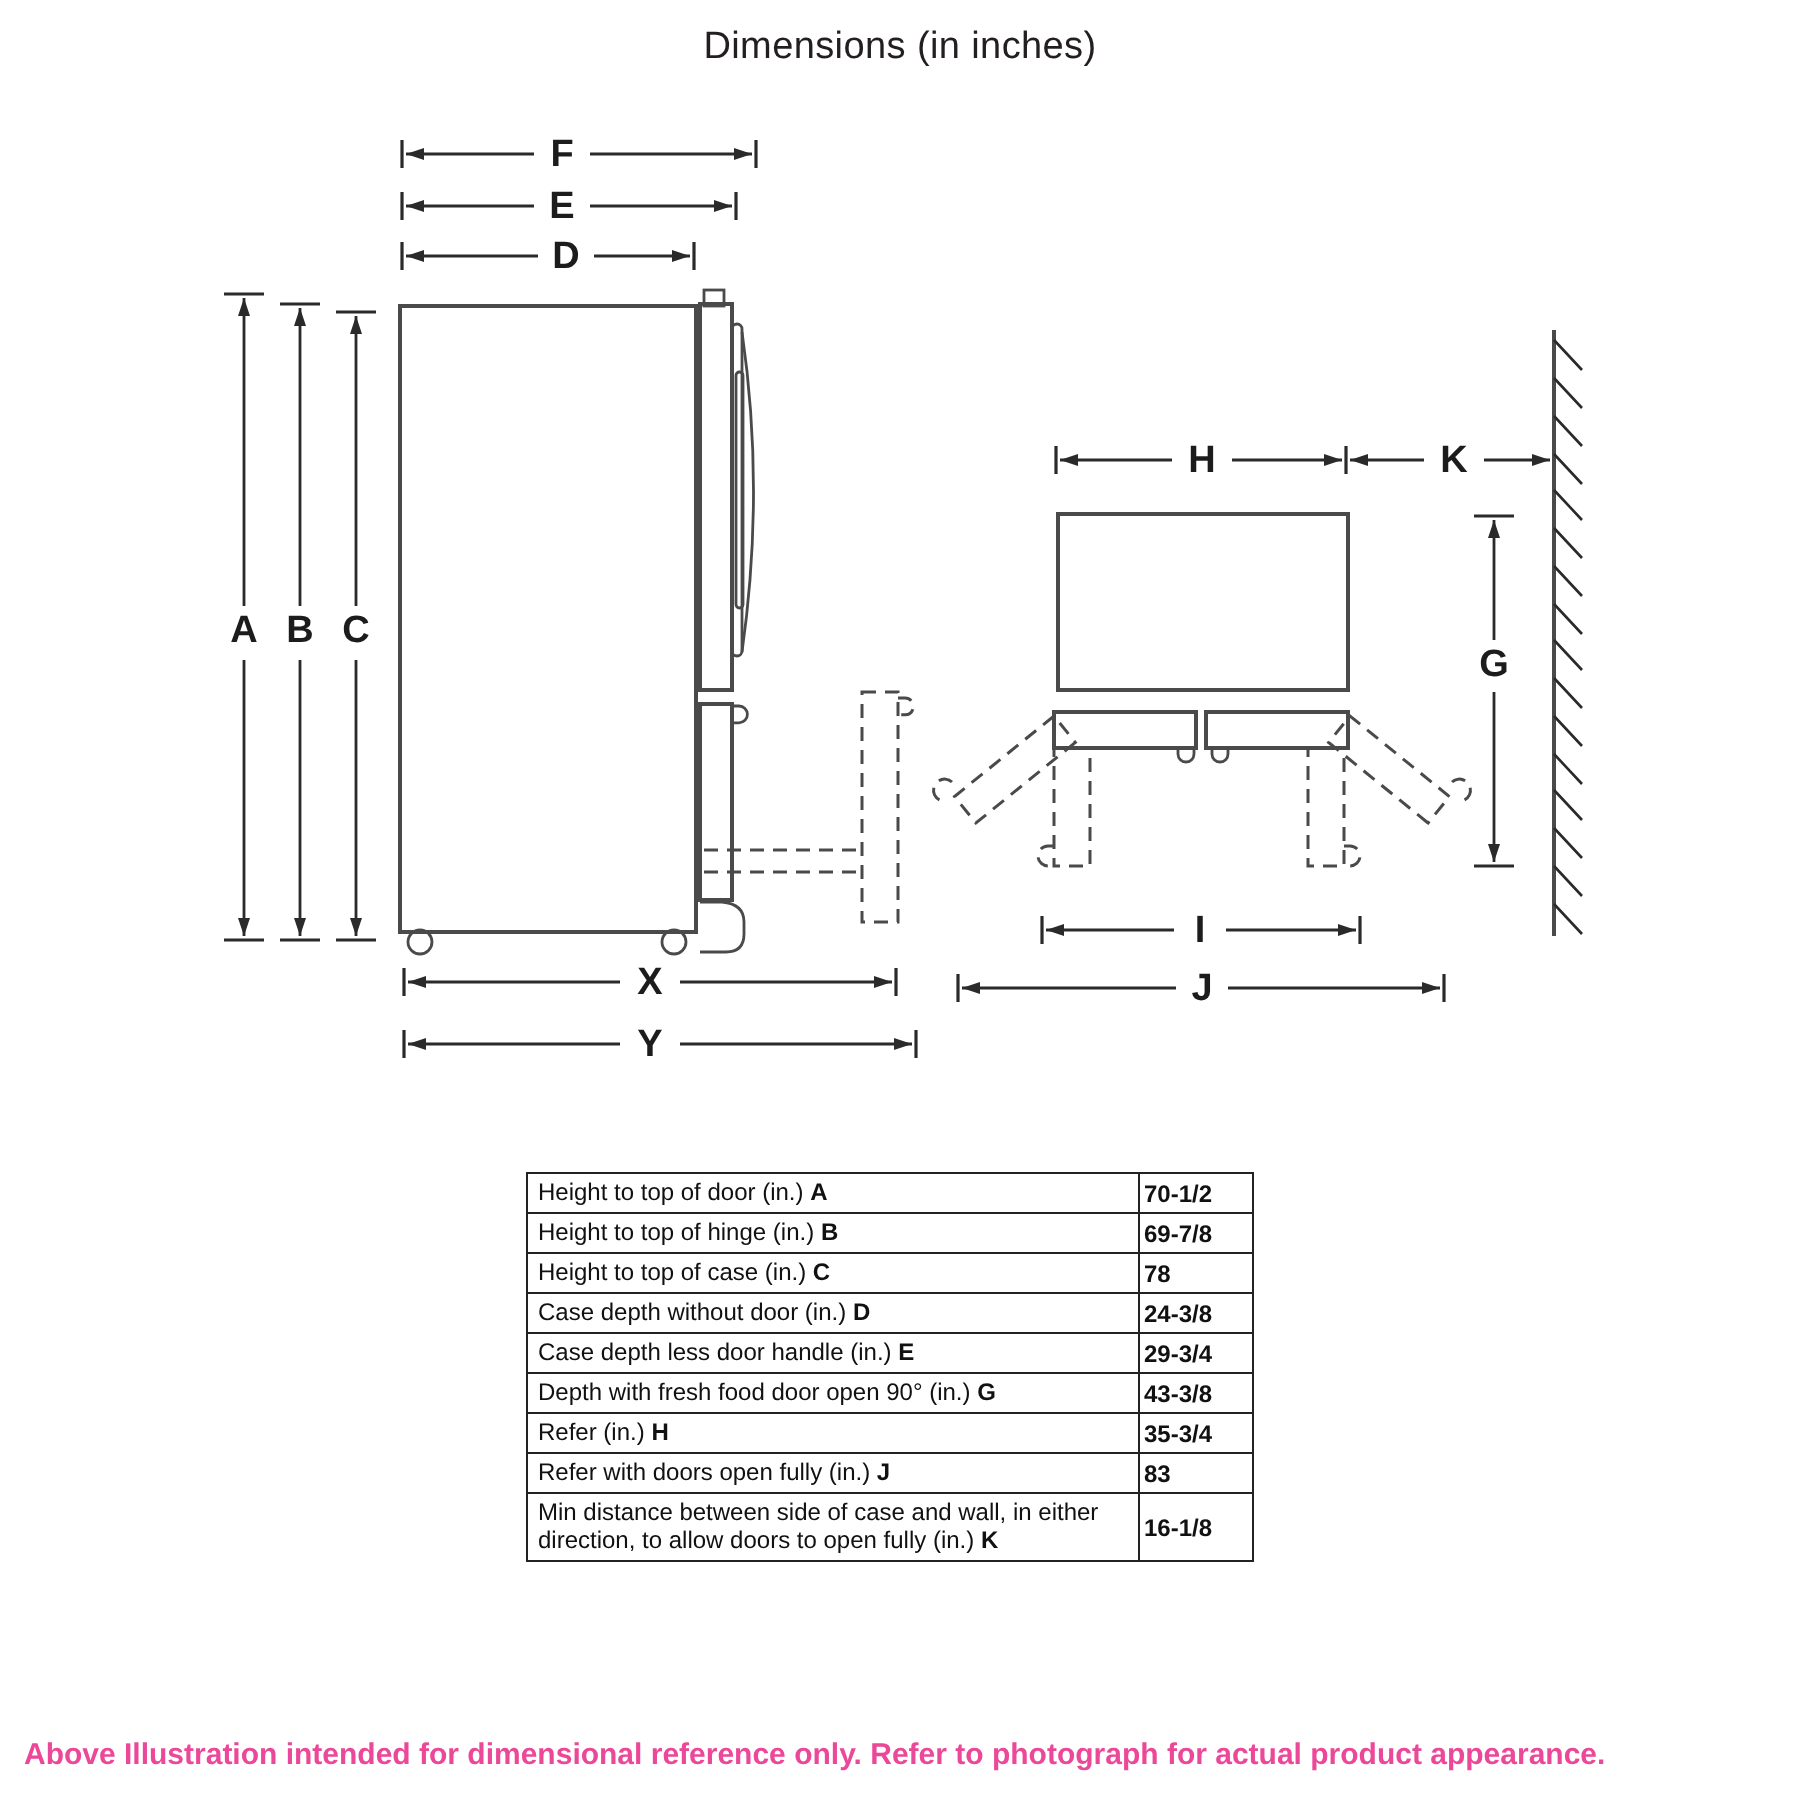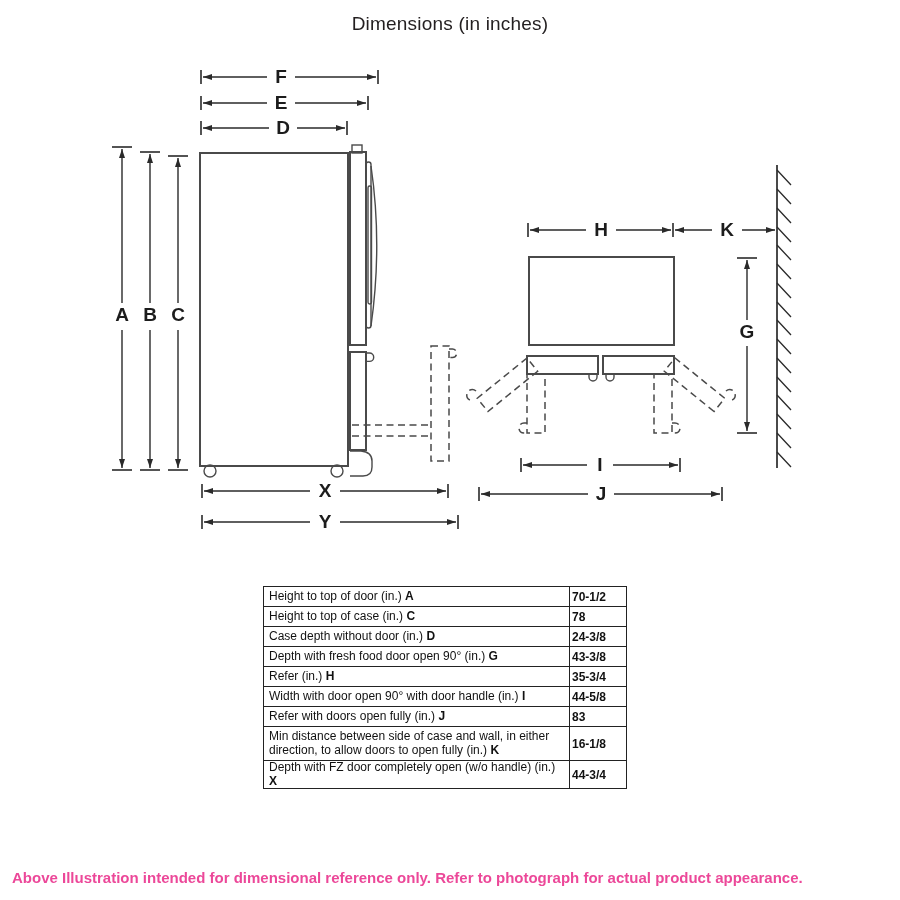--- a/index.html
+++ b/index.html
@@ -178,49 +178,49 @@
     </g>
   </svg>
 
   <table id="dim-table">
     <tbody>
       <tr class="r20">
           <td class="lab"><span>Height to top of door (in.)</span> <b>A</b></td>
           <td class="val">70-1/2</td>
         </tr>
       <tr class="r20">
+          <td class="lab"><span>Height to top of hinge (in.)</span> <b>B</b></td>
+          <td class="val">69-7/8</td>
+        </tr>
+      <tr class="r20">
           <td class="lab"><span>Height to top of case (in.)</span> <b>C</b></td>
           <td class="val">78</td>
         </tr>
       <tr class="r20">
           <td class="lab"><span>Case depth without door (in.)</span> <b>D</b></td>
           <td class="val">24-3/8</td>
         </tr>
       <tr class="r20">
+          <td class="lab"><span>Case depth less door handle (in.)</span> <b>E</b></td>
+          <td class="val">29-3/4</td>
+        </tr>
+      <tr class="r20">
           <td class="lab"><span>Depth with fresh food door open 90° (in.)</span> <b>G</b></td>
           <td class="val">43-3/8</td>
         </tr>
       <tr class="r20">
           <td class="lab"><span>Refer (in.)</span> <b>H</b></td>
           <td class="val">35-3/4</td>
-        </tr>
-      <tr class="r20">
-          <td class="lab"><span>Width with door open 90° with door handle (in.)</span> <b>I</b></td>
-          <td class="val">44-5/8</td>
         </tr>
       <tr class="r20">
           <td class="lab"><span>Refer with doors open fully (in.)</span> <b>J</b></td>
           <td class="val">83</td>
         </tr>
       <tr class="rK">
           <td class="lab"><span>Min distance between side of case and wall, in either direction, to allow doors to open fully (in.)</span> <b>K</b></td>
           <td class="val">16-1/8</td>
         </tr>
-      <tr class="r27">
-          <td class="lab"><span>Depth with FZ door completely open (w/o handle) (in.)</span> <b>X</b></td>
-          <td class="val">44-3/4</td>
-        </tr>
     </tbody>
   </table>
 
   <div id="footer">Above Illustration intended for dimensional reference only. Refer to photograph for actual product appearance.</div>
 
 </div>
 
 </body></html>

